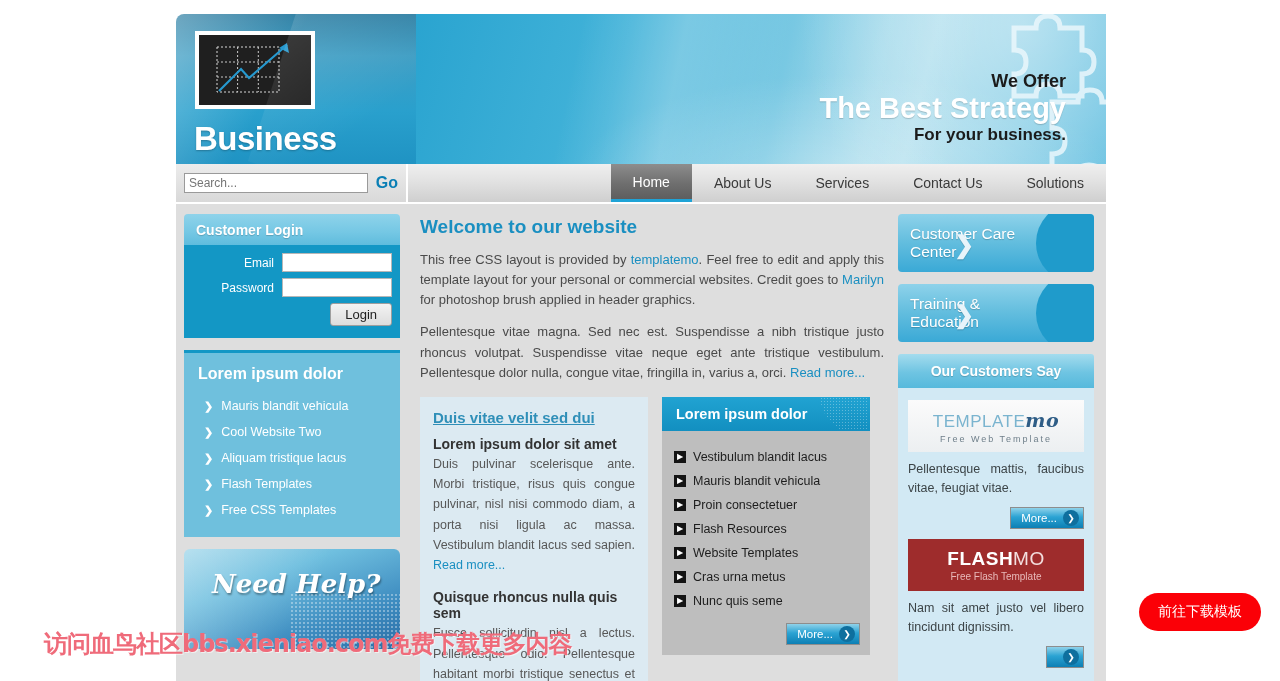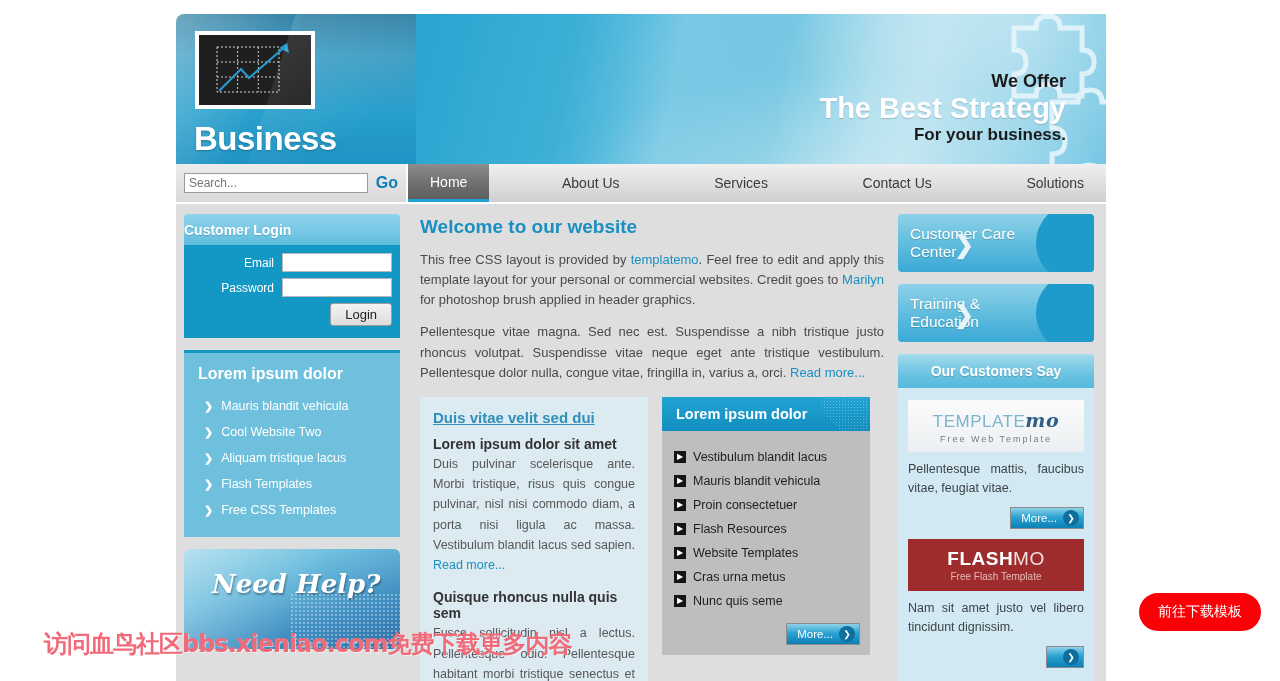--- a/index.html
+++ b/index.html
@@ -64,41 +64,41 @@
     border-right:2px solid #fff;
   }
   .search-input {
     flex:1; height:20px; border:1px solid #9a9a9a; background:#fff;
     font-family:"Liberation Sans", sans-serif; font-size:12px; color:#333;
     padding:1px 4px; outline:none;
   }
   .go-link { color:#0a7fb5; font-weight:bold; font-size:16px; cursor:pointer; }
   .menubar {
     flex:1; height:38px; background:linear-gradient(180deg,#efefef 0%,#e2e2e2 45%,#cfcfcf 100%);
-    display:flex; align-items:stretch; justify-content:space-between;
+    display:flex; align-items:stretch; justify-content:flex-end;
   }
   .menuitem {
     display:flex; align-items:center; justify-content:center;
     padding:0 22px; font-size:14px; color:#3a3a3a; cursor:pointer; white-space:nowrap;
   }
   .menuitem.active {
     background:linear-gradient(180deg,#8d8d8d 0%,#6f6f6f 55%,#5e5e5e 100%);
     color:#fff; border-bottom:3px solid #1fa3d6;
   }
 
   
   .content { display:flex; width:930px; background:#dedede; min-height:478px; }
   .col-left  { width:232px; padding:10px 8px 10px 8px; }
   .col-mid   { width:490px; padding:12px 14px 0 12px; background:#dedede; }
   .col-right { width:208px; padding:10px 10px 10px 0; }
 
   
   .login-box { width:216px; border-radius:4px 4px 0 0; overflow:hidden; }
   .login-head {
-    height:31px; display:flex; align-items:center; 
+    height:31px; display:flex; align-items:center; padding-left:12px;
     background:linear-gradient(180deg,#8fd3ea 0%,#74c7e4 60%,#5fbcdd 100%);
     color:#fff; font-size:14px; font-weight:bold; text-shadow:0 1px 1px rgba(0,0,0,.18);
   }
   .login-body { background:#1397c5; padding:8px 8px 12px 8px; }
   .frow { display:flex; align-items:center; justify-content:flex-end; margin-bottom:6px; }
   .frow label { color:#fff; font-size:12px; margin-right:8px; }
   .frow input {
     width:110px; height:19px; border:1px solid #b7b7b7; background:#fff;
     font-family:"Liberation Sans", sans-serif; font-size:12px; padding:0 3px; outline:none;
   }

